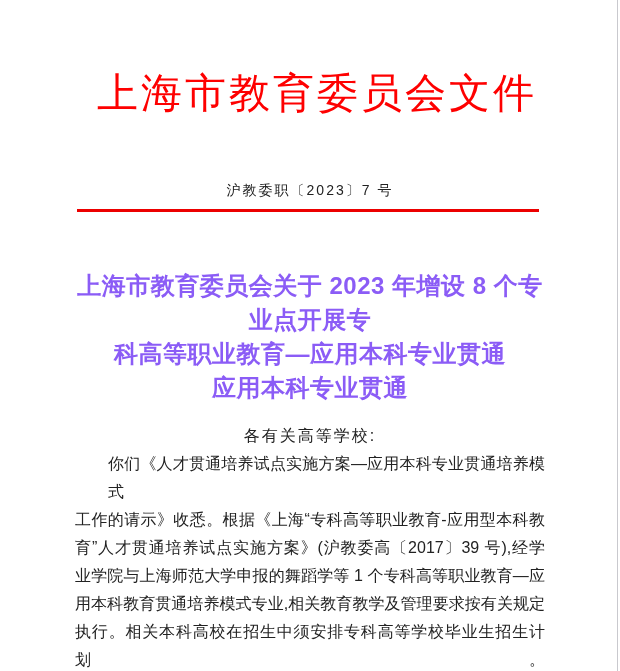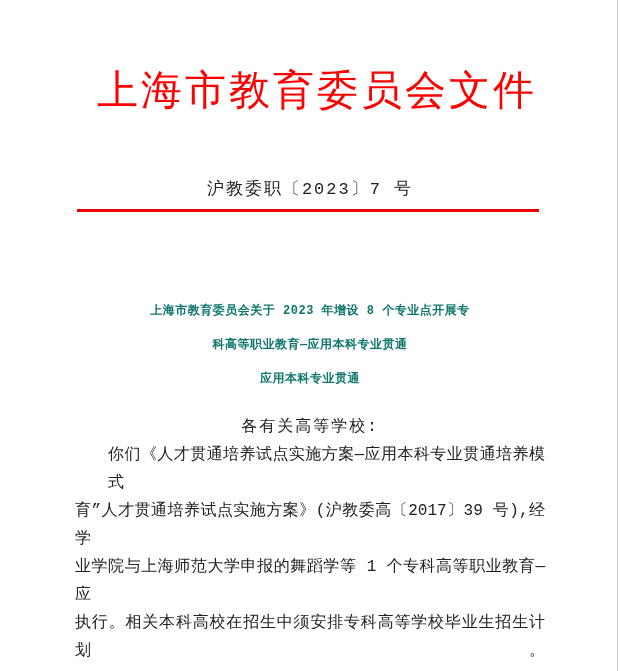--- a/index.html
+++ b/index.html
@@ -2,21 +2,21 @@
 <html><head>
 <meta charset="utf-8">
 <style>
   html, body { margin: 0; padding: 0; background: #ffffff; }
   .page {
     position: relative;
     width: 620px;
     height: 671px;
     background: #ffffff;
     overflow: hidden;
-    font-family: Liberation Mono, monospace;
+    font-family: Liberation Sans, sans-serif;
     color: #1f1f1f;
   }
   .scan-edge {
     position: absolute;
     top: 0;
     left: 617px;
     width: 1px;
     height: 671px;
     background: #c9c9ce;
   }
@@ -31,39 +31,39 @@
     font-size: 41px;
     font-weight: 500;
     line-height: 46px;
     letter-spacing: 3px;
     color: #fe0000;
     white-space: nowrap;
   }
   .doc-number {
     margin-top: 64px;
     text-align: center;
-    font-size: 17px;
+    font-size: 14px;
     line-height: 20px;
     letter-spacing: 2px;
     color: #222222;
   }
   .red-rule {
     margin: 9px 0 0 2px;
     width: 462px;
     height: 3px;
     background: #ec0000;
   }
   .title {
-    margin-top: 82px;
+    margin-top: 57px;
     text-align: center;
-    font-size: 12px;
+    font-size: 24px;
     font-weight: bold;
     line-height: 34px;
     letter-spacing: 0.5px;
-    color: #0f766e;
+    color: #8b5cf6;
   }
   .body-block {
     margin-top: 17px;
     font-size: 16px;
     line-height: 28px;
     color: #222222;
   }
   .salutation {
     text-align: center;
     letter-spacing: 2px;
@@ -92,19 +92,21 @@
     <div class="title">
       <div>上海市教育委员会关于 2023 年增设 8 个专业点开展专</div>
       <div>科高等职业教育—应用本科专业贯通</div>
       <div>应用本科专业贯通</div>
     </div>
 
     <div class="body-block">
       <div class="salutation">各有关高等学校:</div>
       <div id="body-lines">
           <div class="line indent">你们《人才贯通培养试点实施方案—应用本科专业贯通培养模式</div>
+          <div class="line">工作的请示》收悉。根据《上海“专科高等职业教育-应用型本科教</div>
           <div class="line">育”人才贯通培养试点实施方案》(沪教委高〔2017〕39 号),经学</div>
           <div class="line">业学院与上海师范大学申报的舞蹈学等 1 个专科高等职业教育—应</div>
+          <div class="line">用本科教育贯通培养模式专业,相关教育教学及管理要求按有关规定</div>
           <div class="line">执行。相关本科高校在招生中须安排专科高等学校毕业生招生计划。</div>
         </div>
     </div>
   </div>
 </div>
 
 </body></html>

